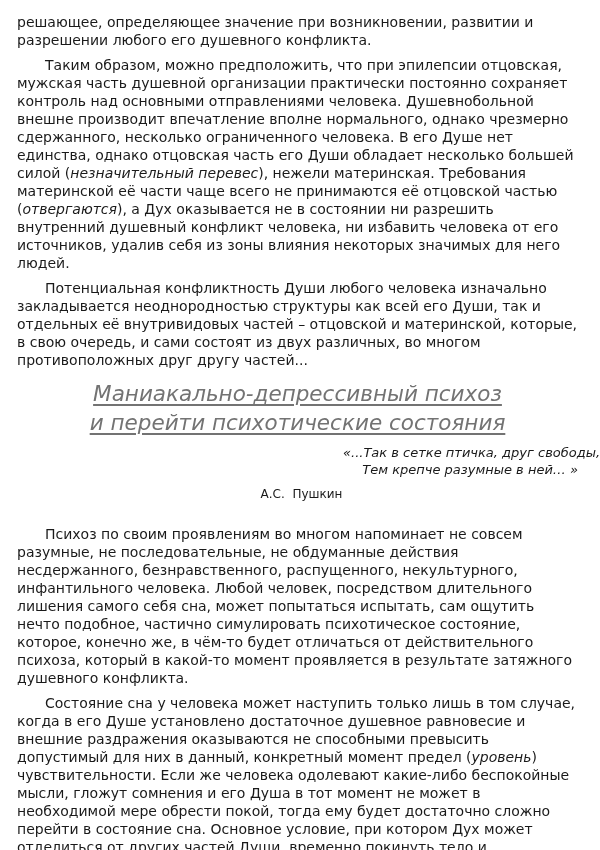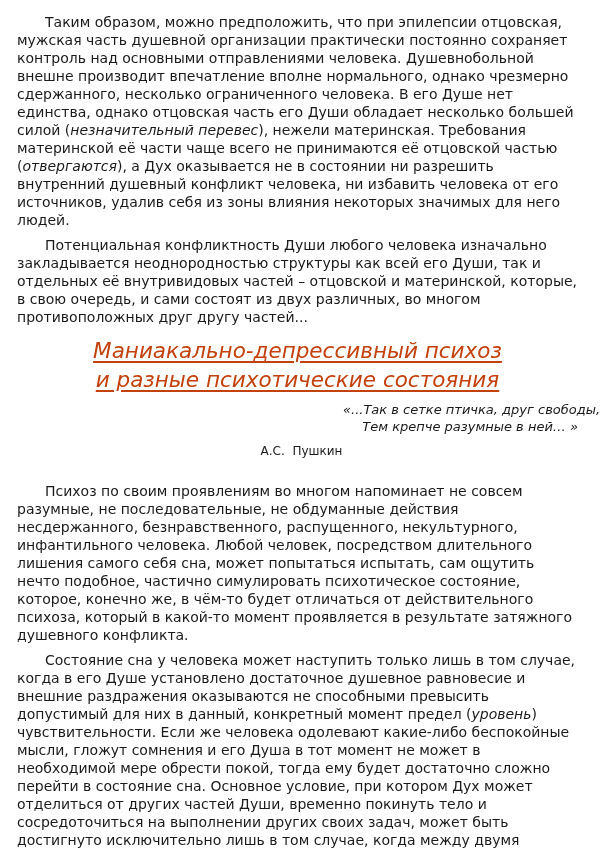--- a/index.html
+++ b/index.html
@@ -26,21 +26,21 @@
   }
   p.para.continuation { text-indent: 0; }
   .em { font-style: italic; }
   h1.section-heading {
     font-size: 21.5px;
     font-weight: normal;
     font-style: italic;
     text-align: center;
     line-height: 29px;
     margin: 10px 0 4px 0;
-    color: #c2410c;
+    color: #737373;
   }
   h1.section-heading .hline {
     display: block;
     text-decoration: underline;
     text-underline-offset: 3px;
   }
   .epigraph {
     margin: 7px 0 0 326px;
     font-style: italic;
     font-size: 13px;
@@ -54,28 +54,29 @@
     text-align: center;
     margin: 9px -8px 24px 0;
     white-space: pre;
   }
 </style>
 </head>
 <body>
 
 <div class="page">
 
+  <p class="para continuation"><span>решающее, определяющее значение при возникновении, развитии и разрешении любого его душевного конфликта.</span></p>
 
   <p class="para"><span>Таким образом, можно предположить, что при эпилепсии отцовская, мужская часть душевной организации практически постоянно сохраняет контроль над основными отправлениями человека. Душевнобольной внешне производит впечатление вполне нормального, однако чрезмерно сдержанного, несколько ограниченного человека. В его Душе нет единства, однако отцовская часть его Души обладает несколько большей силой (</span><span class="em">незначительный перевес</span><span>), нежели материнская. Требования материнской её части чаще всего не принимаются её отцовской частью (</span><span class="em">отвергаются</span><span>), а Дух оказывается не в состоянии ни разрешить внутренний душевный конфликт человека, ни избавить человека от его источников, удалив себя из зоны влияния некоторых значимых для него людей.</span></p>
 
   <p class="para"><span>Потенциальная конфликтность Души любого человека изначально закладывается неоднородностью структуры как всей его Души, так и отдельных её внутривидовых частей – отцовской и материнской, которые, в свою очередь, и сами состоят из двух различных, во многом противоположных друг другу частей...</span></p>
 
   <h1 class="section-heading">
     <span class="hline">Маниакально-депрессивный психоз</span>
-    <span class="hline">и разные психотические состояния</span>
+    <span class="hline">и перейти психотические состояния</span>
   </h1>
 
   <div class="epigraph">
     <div class="eline">«...Так в сетке птичка, друг свободы,</div>
     <div class="eline">Тем крепче разумные в ней… »</div>
   </div>
   <div class="attribution">А.С.  Пушкин</div>
 
   <p class="para"><span>Психоз по своим проявлениям во многом напоминает не совсем разумные, не последовательные, не обдуманные действия несдержанного, безнравственного, распущенного, некультурного, инфантильного человека. Любой человек, посредством длительного лишения самого себя сна, может попытаться испытать, сам ощутить нечто подобное, частично симулировать психотическое состояние, которое, конечно же, в чём-то будет отличаться от действительного психоза, который в какой-то момент проявляется в результате затяжного душевного конфликта.</span></p>
 

